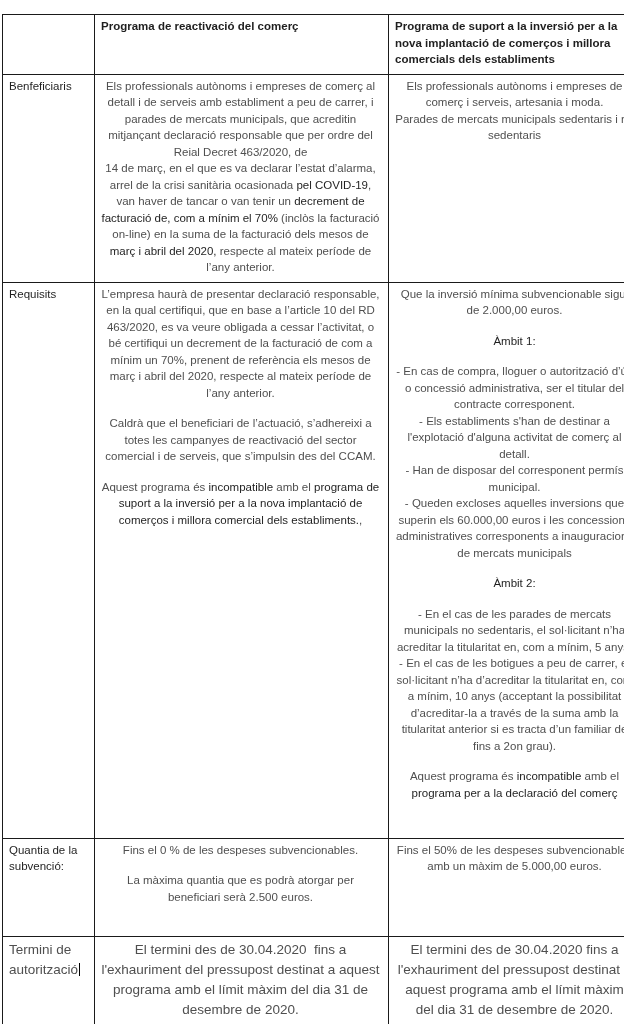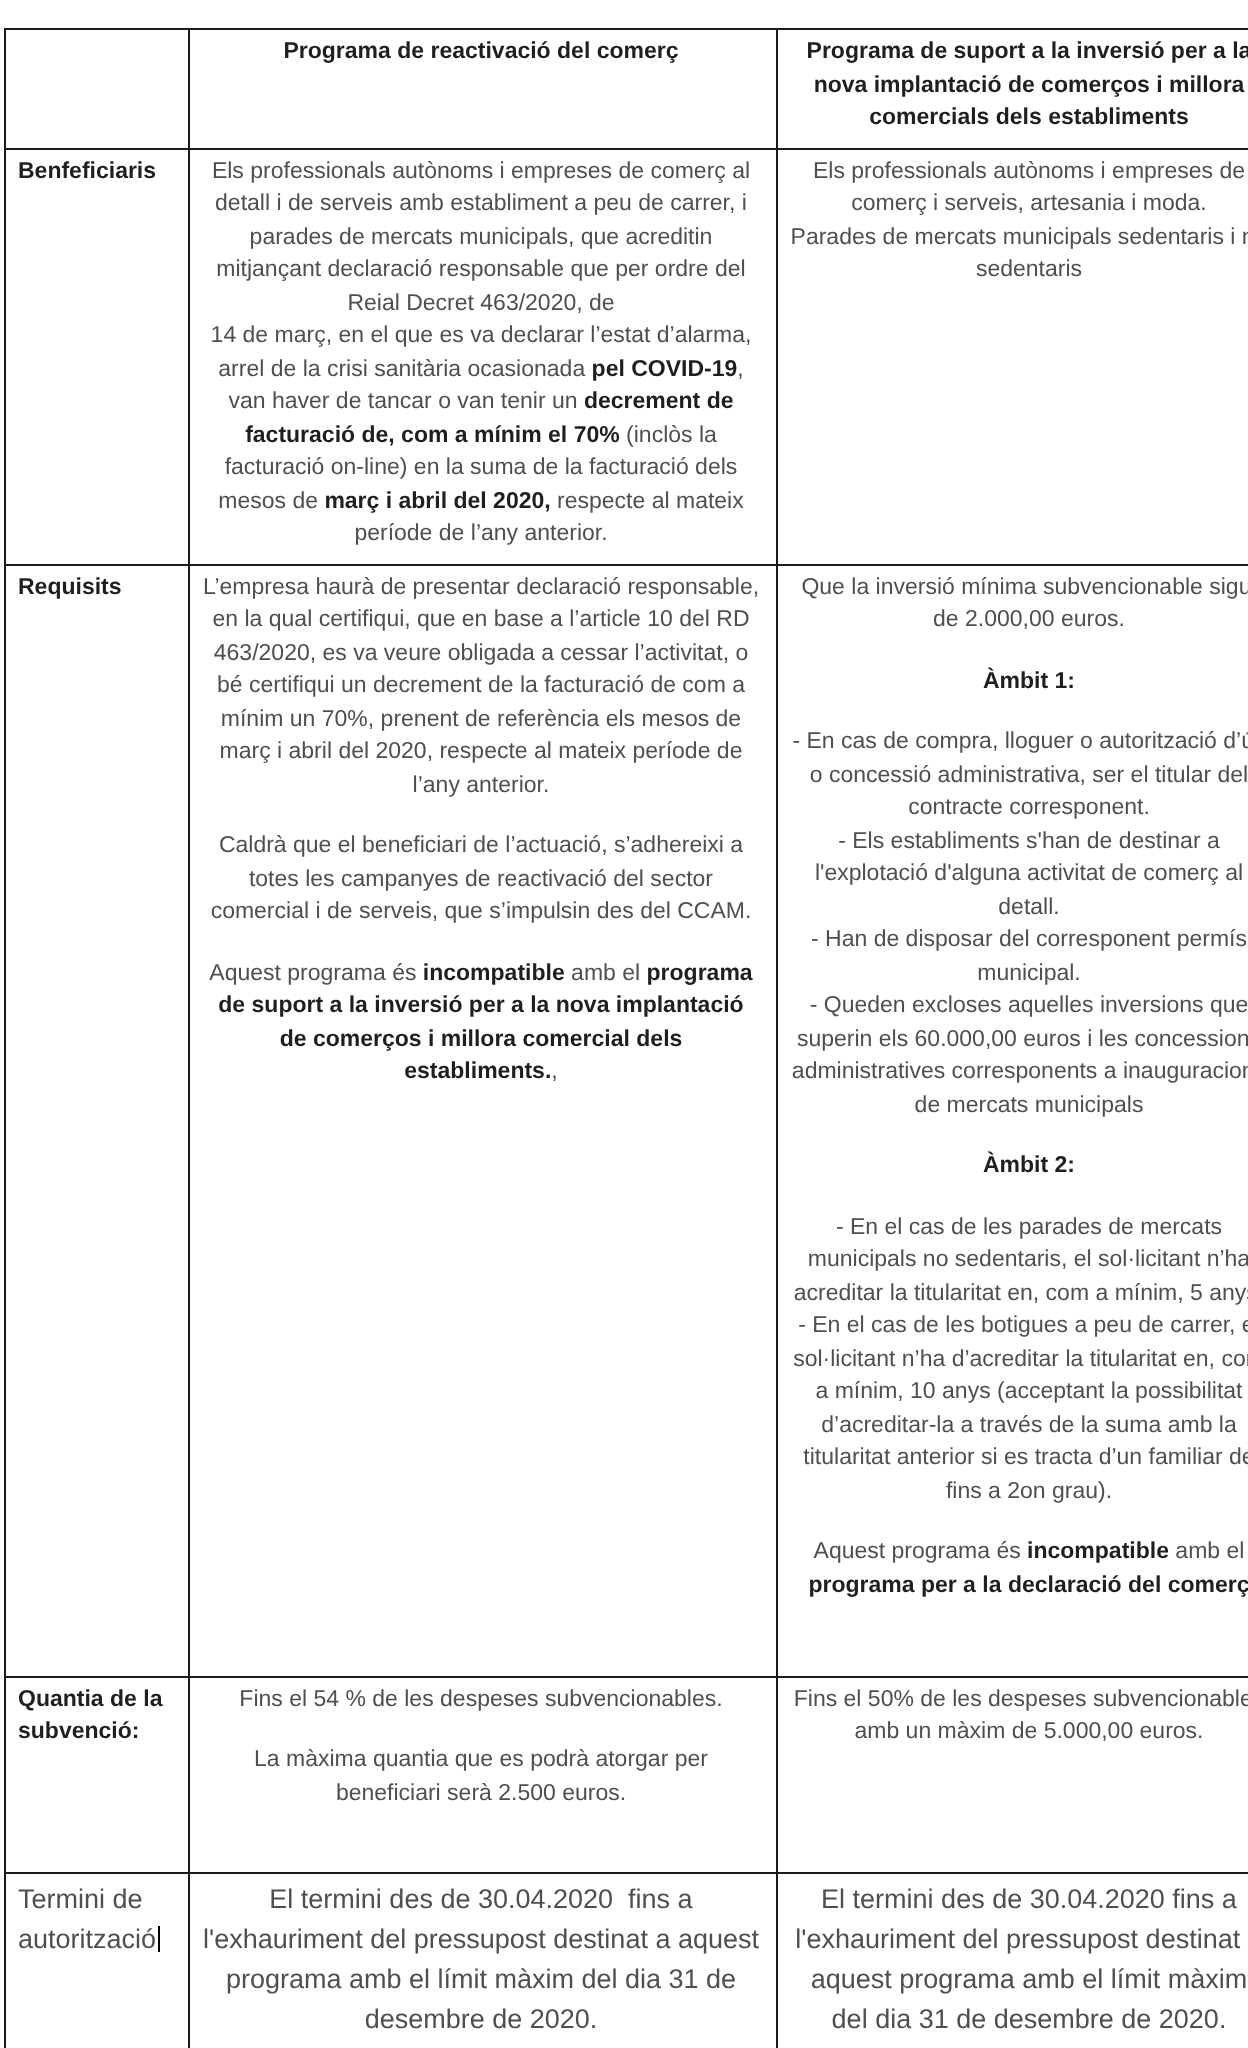--- a/index.html
+++ b/index.html
@@ -14,28 +14,28 @@
   }
   td{
     border:1px solid #1a1a1a;
     vertical-align:top;
     padding:3px 8px 6px 6px;
     color:#4f4f4f;
     font-size:11.5px;
     line-height:16.5px;
     overflow:hidden;
   }
-  thead td{height:48px;text-align:center;}
+  thead td{height:48px;}
   tbody tr:nth-child(1) td{height:194px;}
   tbody tr:nth-child(2) td{height:546px;margin-top:28px;}
   tbody tr:nth-child(3) td{height:88px;}
   tbody tr:nth-child(4) td{height:98px;}
   .header-cell{font-weight:bold;color:#1f1f1f;}
   .label-cell{padding-left:6px;}
-  .bold{font-weight:bold;color:#1f1f1f;}
+  .bold{font-weight:normal;color:#1f1f1f;}
   p{margin:0 0 14px 0;white-space:pre-wrap;text-align:center;}
   p:last-child{margin-bottom:0;}
   .large{font-size:13.5px;line-height:20px;}
   .caret{
     display:inline-block;width:1px;height:13px;background:#000;
     margin-left:1px;vertical-align:-2px;
   }
 </style>
 </head>
 <body>
@@ -83,21 +83,21 @@
 - Queden excloses aquelles inversions que superin els 60.000,00 euros i les concessions administratives corresponents a inauguracions de mercats municipals</span></p>
             <p><span class="bold">Àmbit 2:</span></p>
             <p><span>- En el cas de les parades de mercats municipals no sedentaris, el sol·licitant n’ha acreditar la titularitat en, com a mínim, 5 anys.
 - En el cas de les botigues a peu de carrer, el sol·licitant n’ha d’acreditar la titularitat en, com a mínim, 10 anys (acceptant la possibilitat d’acreditar-la a través de la suma amb la titularitat anterior si es tracta d’un familiar de fins a 2on grau).</span></p>
             <p><span>Aquest programa és </span><span class="bold">incompatible</span><span> amb el </span><span class="bold">programa per a la declaració del comerç</span></p>
           </td>
         </tr>
         <tr>
           <td class="label-cell"><span class="bold">Quantia de la subvenció:</span></td>
           <td class="body-cell">
-            <p><span>Fins el 54 % de les despeses subvencionables.</span></p>
+            <p><span>Fins el 0 % de les despeses subvencionables.</span></p>
             <p><span>La màxima quantia que es podrà atorgar per beneficiari serà 2.500 euros.</span></p>
           </td>
           <td class="body-cell">
             <p><span>Fins el 50% de les despeses subvencionables amb un màxim de 5.000,00 euros.</span></p>
           </td>
         </tr>
         <tr>
           <td class="label-cell large"><span>Termini de autorització</span><span class="caret"></span></td>
           <td class="body-cell large">
             <p><span>El termini des de 30.04.2020  fins a l'exhauriment del pressupost destinat a aquest programa amb el límit màxim del dia 31 de desembre de 2020.</span></p>

